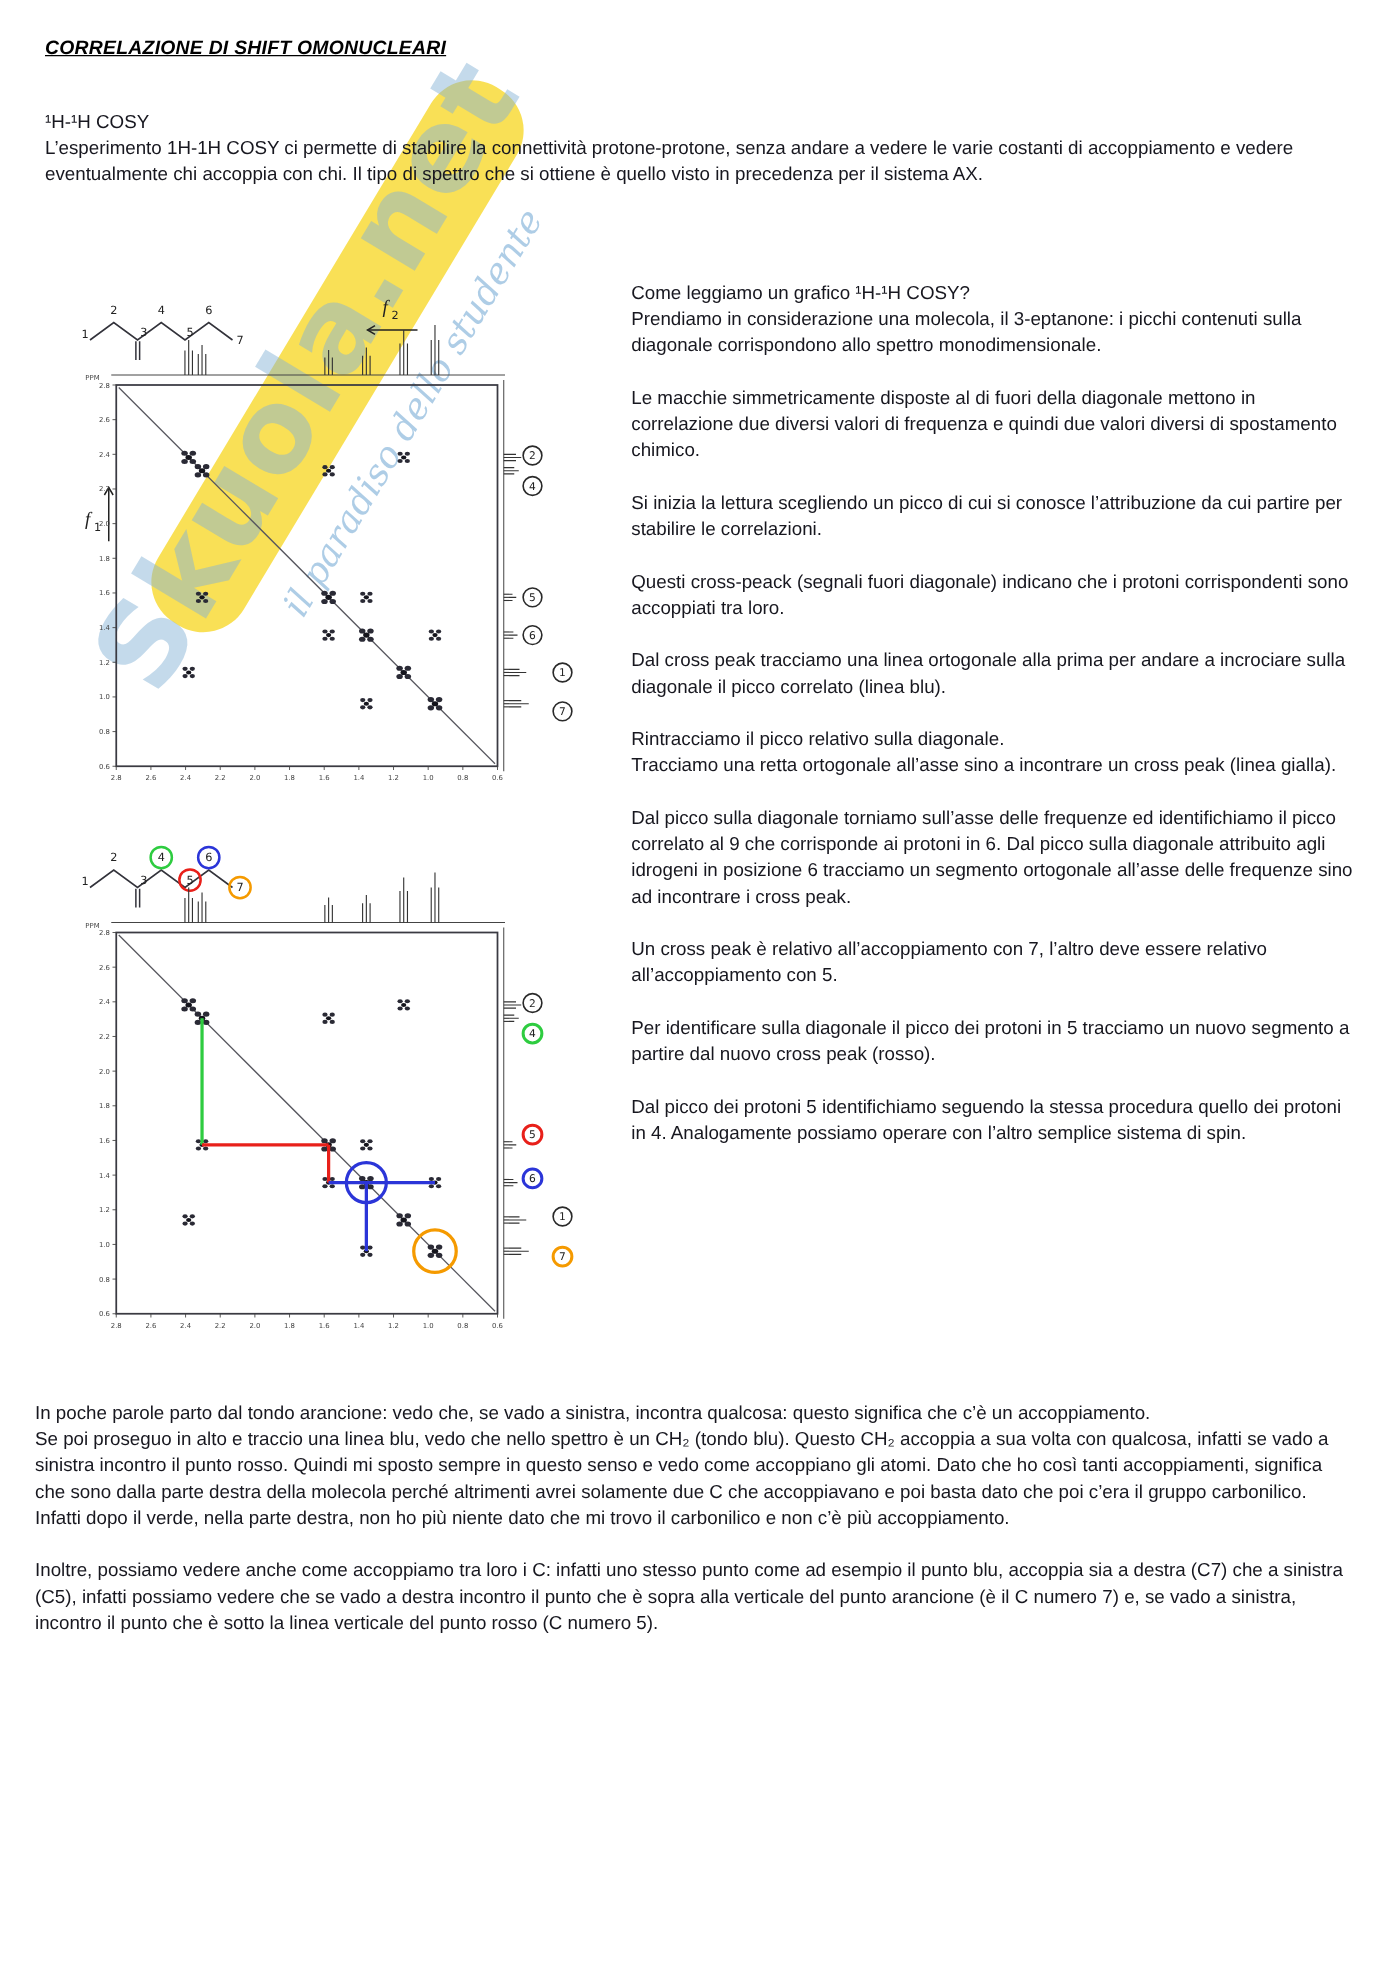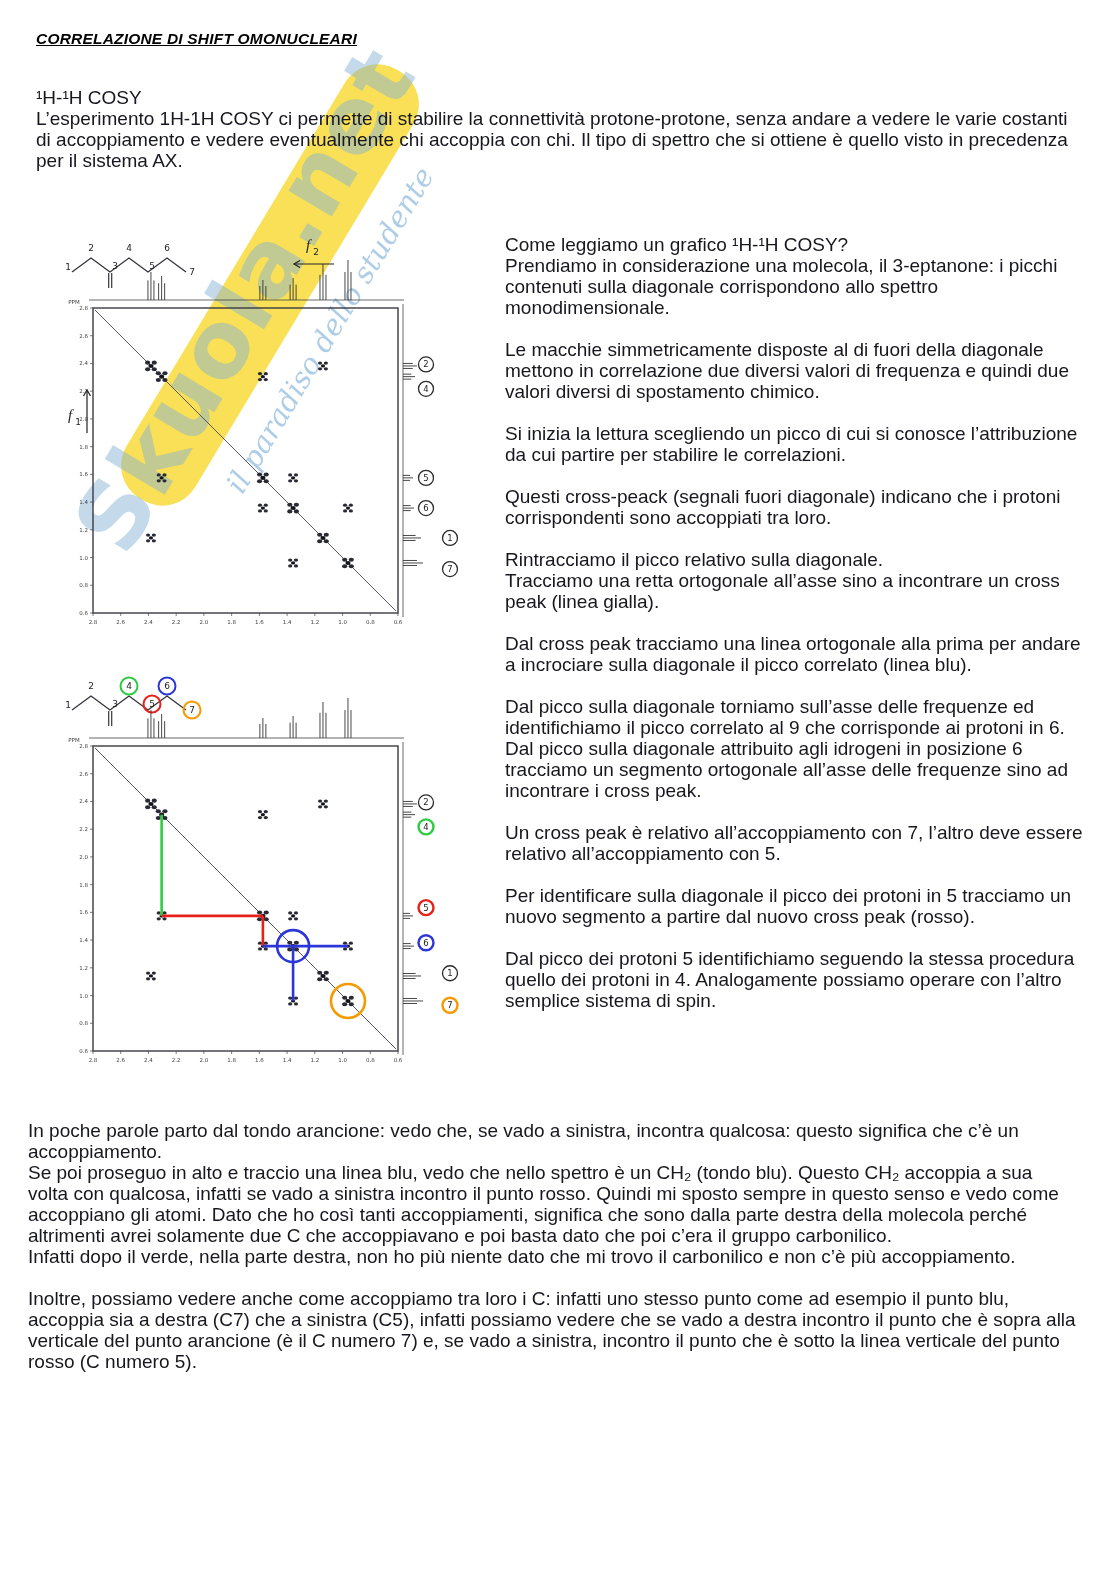--- a/index.html
+++ b/index.html
@@ -3,26 +3,26 @@
 <meta charset="utf-8">
 <style>
   *{margin:0;padding:0;box-sizing:border-box}
   html,body{background:#ffffff}
   body{font-family:"Liberation Sans","DejaVu Sans",sans-serif;color:#17171f}
   .page{position:relative;width:1116px;height:1579px;background:#fff;overflow:hidden}
   .content{position:absolute;inset:0;z-index:1}
   .title{position:absolute;left:36px;top:30px;font-size:15.5px;font-weight:bold;font-style:italic;
          text-decoration:underline;letter-spacing:.2px;color:#000000}
   .intro{position:absolute;left:36px;top:87px;width:1046px}
-  .para{font-size:19px;line-height:21px;white-space:pre-wrap}
+  .para{font-size:15px;line-height:21px;white-space:pre-wrap}
   .intro .para{margin:0}
   .fig{position:absolute}
   .fig1{left:58px;top:226px;width:410px;height:430px}
   .fig2{left:58px;top:664px;width:410px;height:430px}
-  .right-col{position:absolute;left:505px;top:234px;width:578px}
+  .right-col{position:absolute;left:505px;top:224px;width:578px}
   .right-col .para,.bottom .para{margin:0 0 21px}
   .bottom{position:absolute;left:28px;top:1120px;width:1048px}
   svg{font-family:"DejaVu Sans",sans-serif}
   
   .watermark{position:absolute;inset:0;z-index:0;pointer-events:none;overflow:hidden}
   .wm-band{position:absolute;left:230px;top:35px;width:80px;height:500px;
            background:rgba(248,216,44,.8);border-radius:38px;transform:rotate(31deg)}
   .wm-brand{position:absolute;left:245px;top:300px;transform:translate(-50%,-50%) rotate(-59deg);
             font-size:92px;font-weight:bold;letter-spacing:1px;color:rgba(132,178,214,.48);
             white-space:nowrap;font-family:"DejaVu Sans",sans-serif}
@@ -468,23 +468,23 @@
             <text x="392" y="344.25" font-size="8.5" fill="#222" text-anchor="middle">7</text>
           </g>
         </svg></div>
 
     <div class="right-col" id="right-col">
         <p class="para">Come leggiamo un grafico ¹H-¹H COSY?
 Prendiamo in considerazione una molecola, il 3-eptanone: i picchi contenuti sulla diagonale corrispondono allo spettro monodimensionale.</p>
         <p class="para">Le macchie simmetricamente disposte al di fuori della diagonale mettono in correlazione due diversi valori di frequenza e quindi due valori diversi di spostamento chimico.</p>
         <p class="para">Si inizia la lettura scegliendo un picco di cui si conosce l’attribuzione da cui partire per stabilire le correlazioni.</p>
         <p class="para">Questi cross-peack (segnali fuori diagonale) indicano che i protoni corrispondenti sono accoppiati tra loro.</p>
+        <p class="para">Dal cross peak tracciamo una linea ortogonale alla prima per andare a incrociare sulla diagonale il picco correlato (linea blu).</p>
         <p class="para">Rintracciamo il picco relativo sulla diagonale.
 Tracciamo una retta ortogonale all’asse sino a incontrare un cross peak (linea gialla).</p>
-        <p class="para">Dal cross peak tracciamo una linea ortogonale alla prima per andare a incrociare sulla diagonale il picco correlato (linea blu).</p>
         <p class="para">Dal picco sulla diagonale torniamo sull’asse delle frequenze ed identifichiamo il picco correlato al 9 che corrisponde ai protoni in 6. Dal picco sulla diagonale attribuito agli idrogeni in posizione 6 tracciamo un segmento ortogonale all’asse delle frequenze sino ad incontrare i cross peak.</p>
         <p class="para">Un cross peak è relativo all’accoppiamento con 7, l’altro deve essere relativo all’accoppiamento con 5.</p>
         <p class="para">Per identificare sulla diagonale il picco dei protoni in 5 tracciamo un nuovo segmento a partire dal nuovo cross peak (rosso).</p>
         <p class="para">Dal picco dei protoni 5 identifichiamo seguendo la stessa procedura quello dei protoni in 4. Analogamente possiamo operare con l’altro semplice sistema di spin.</p>
       </div>
     <div class="bottom" id="bottom-col">
         <p class="para">In poche parole parto dal tondo arancione: vedo che, se vado a sinistra, incontra qualcosa: questo significa che c’è un accoppiamento.
 Se poi proseguo in alto e traccio una linea blu, vedo che nello spettro è un CH₂ (tondo blu). Questo CH₂ accoppia a sua volta con qualcosa, infatti se vado a sinistra incontro il punto rosso. Quindi mi sposto sempre in questo senso e vedo come accoppiano gli atomi. Dato che ho così tanti accoppiamenti, significa che sono dalla parte destra della molecola perché altrimenti avrei solamente due C che accoppiavano e poi basta dato che poi c’era il gruppo carbonilico.
 Infatti dopo il verde, nella parte destra, non ho più niente dato che mi trovo il carbonilico e non c’è più accoppiamento.</p>
         <p class="para">Inoltre, possiamo vedere anche come accoppiamo tra loro i C: infatti uno stesso punto come ad esempio il punto blu, accoppia sia a destra (C7) che a sinistra (C5), infatti possiamo vedere che se vado a destra incontro il punto che è sopra alla verticale del punto arancione (è il C numero 7) e, se vado a sinistra, incontro il punto che è sotto la linea verticale del punto rosso (C numero 5).</p>

